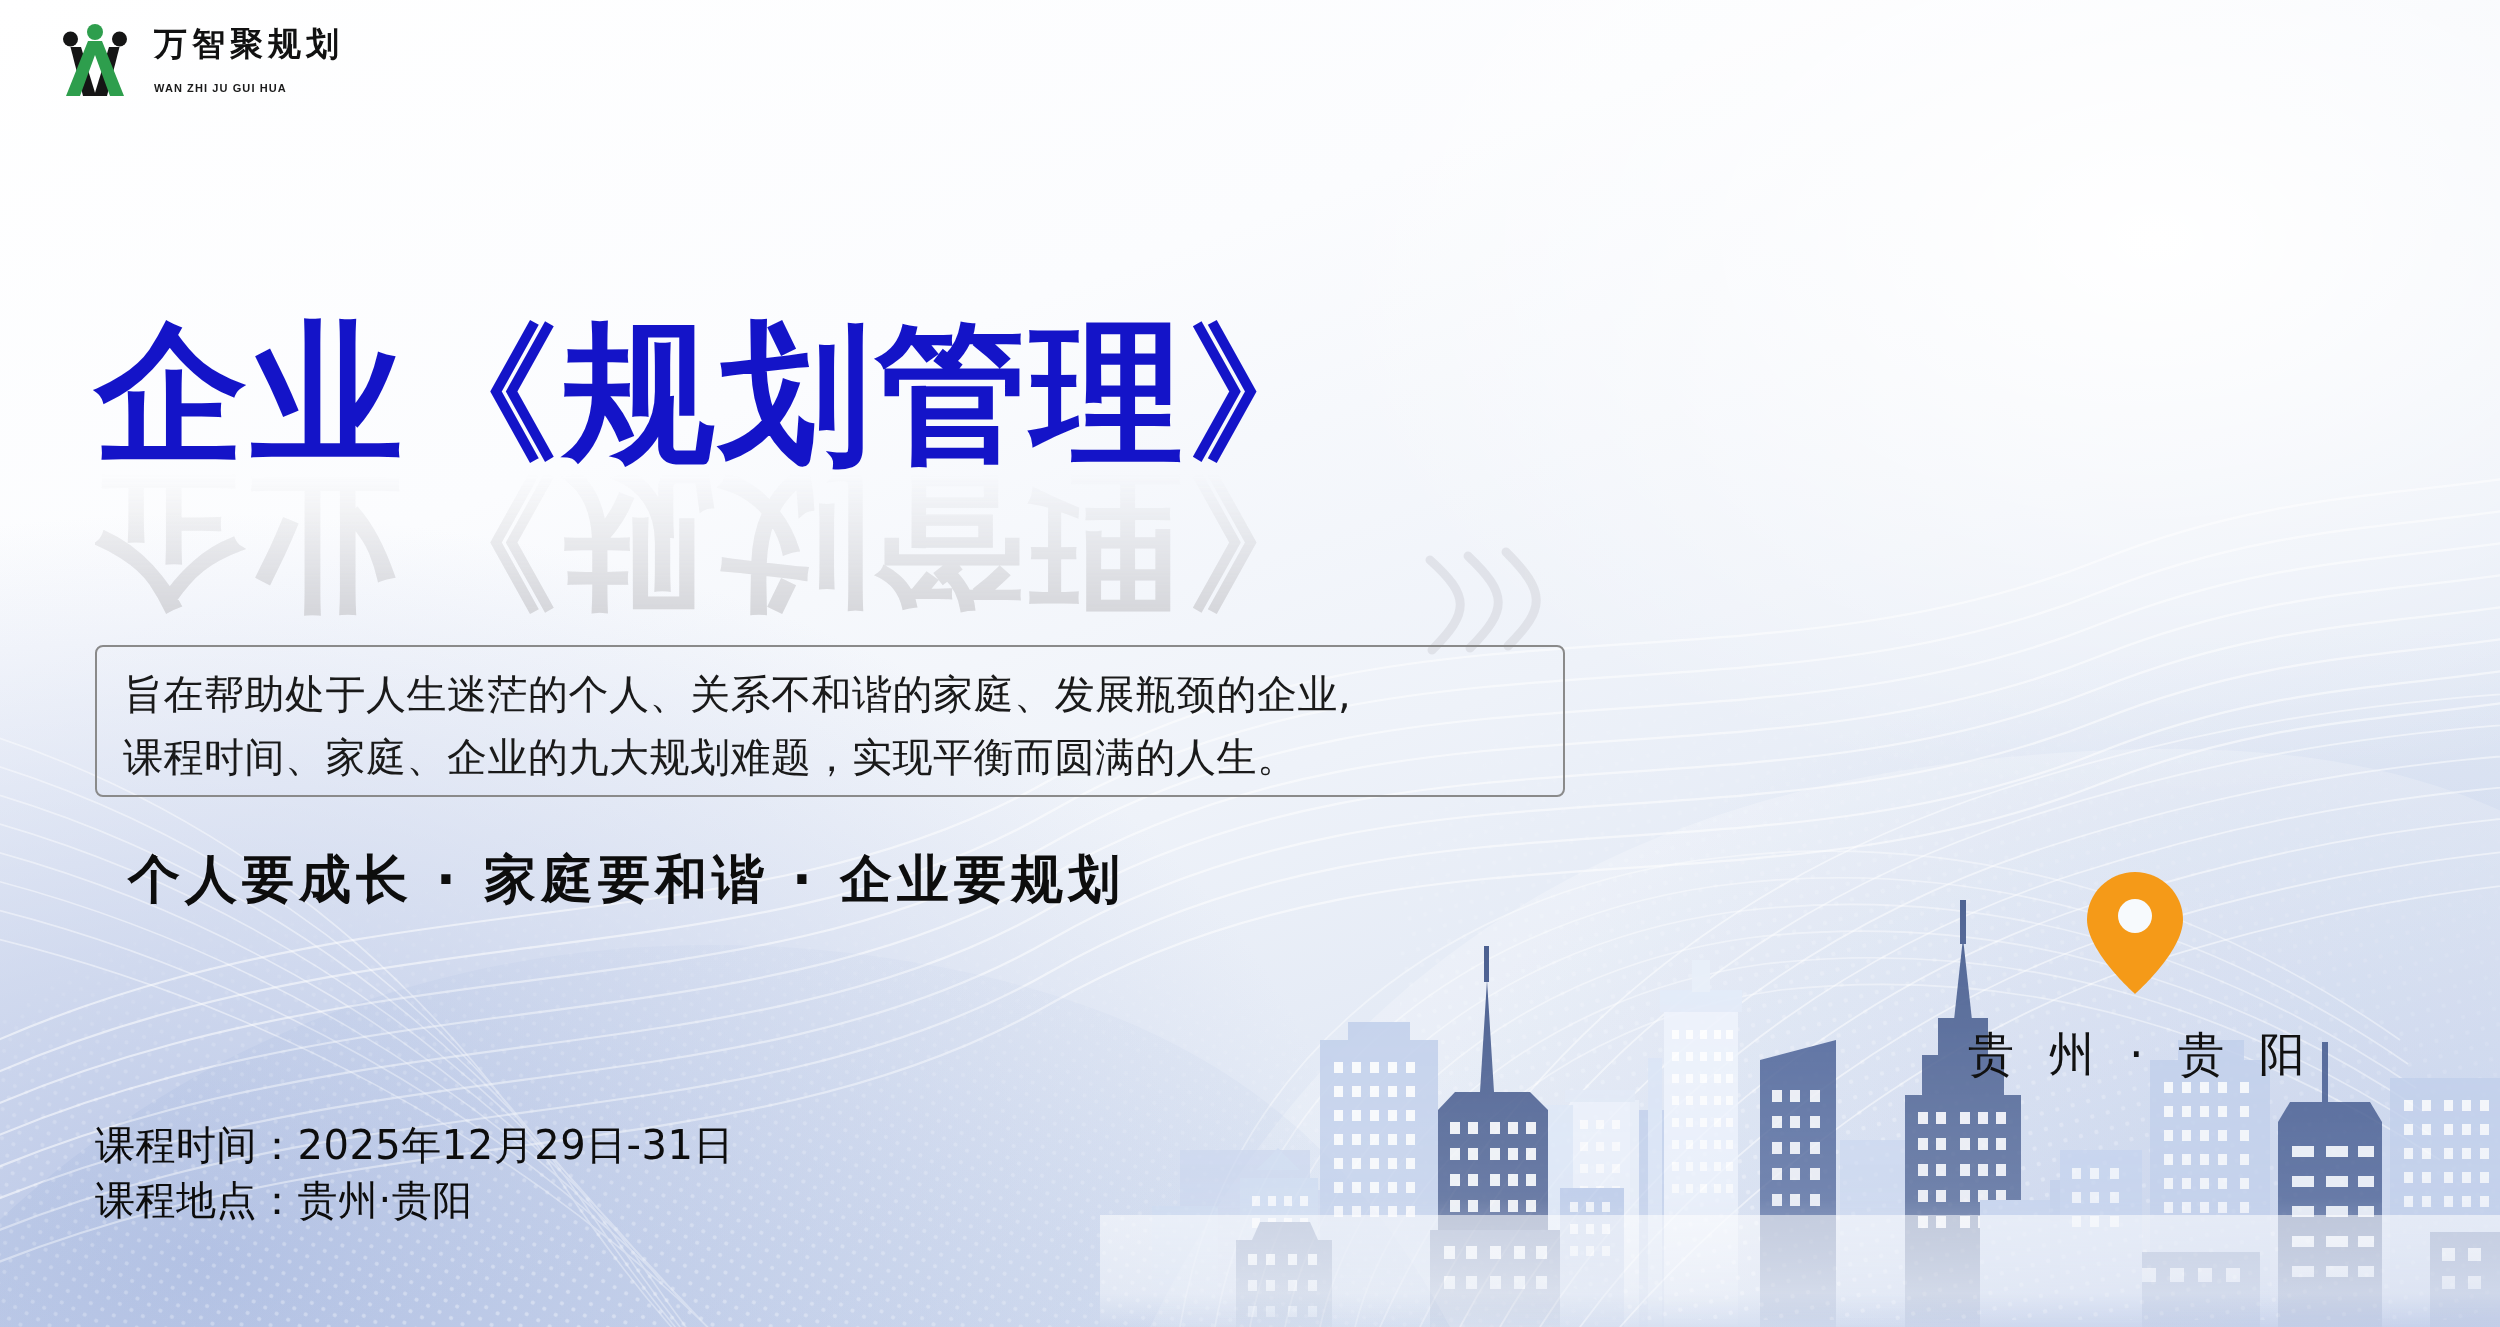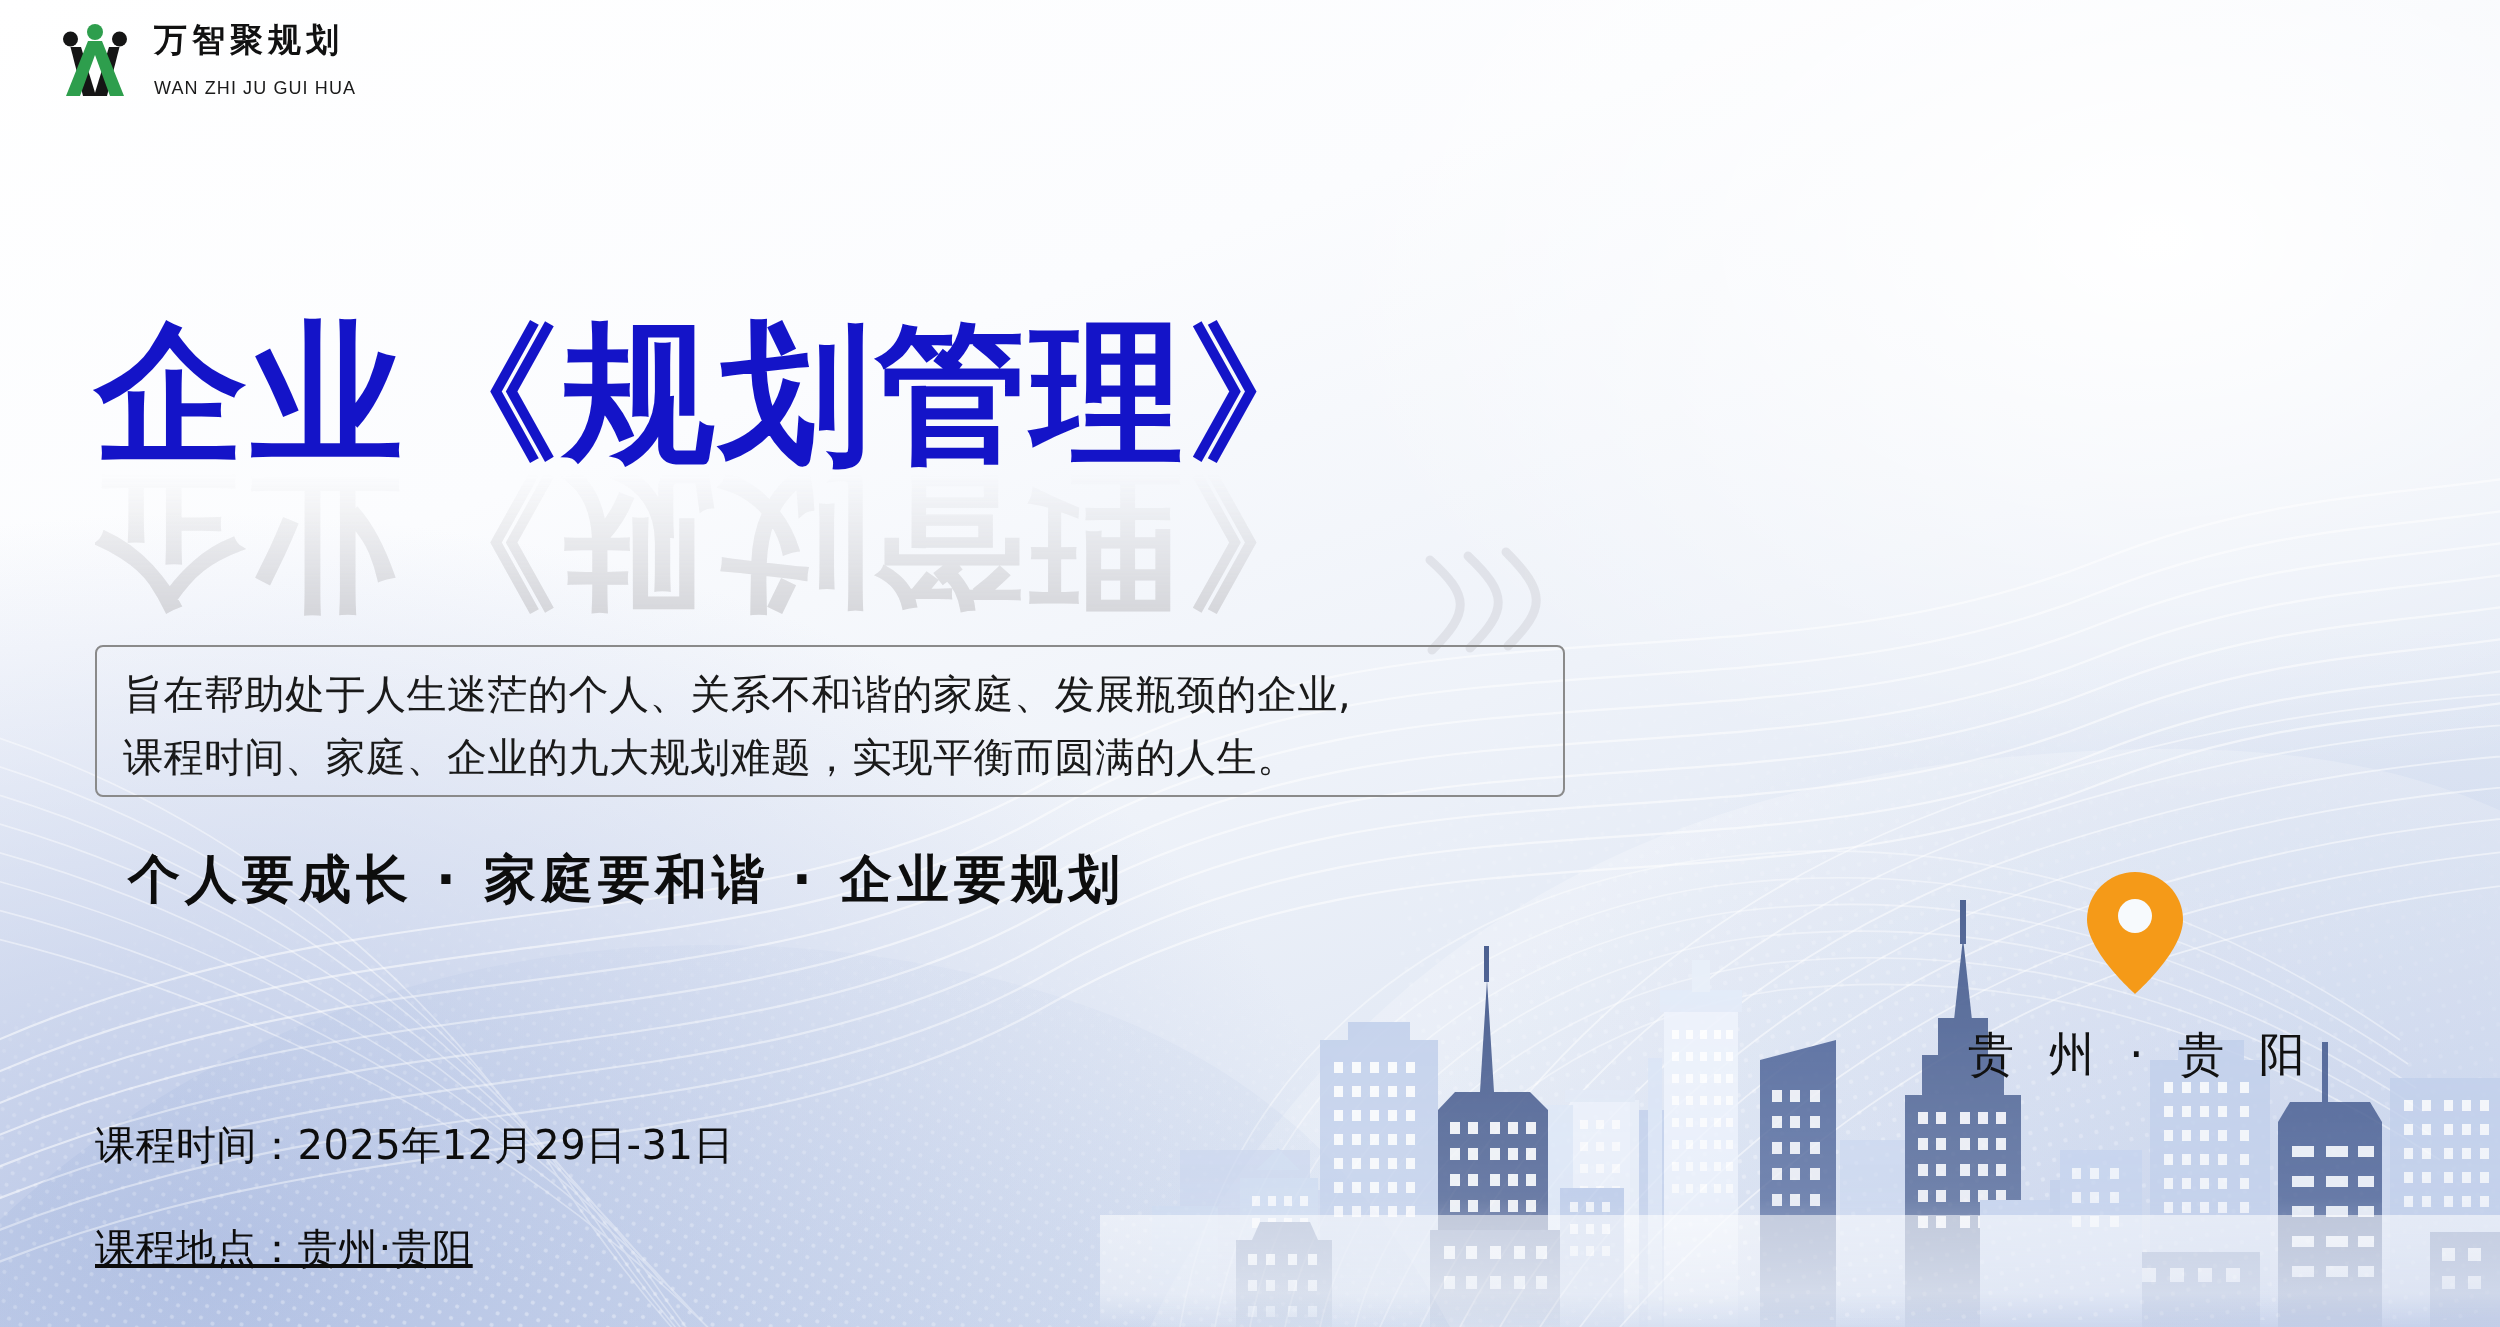--- a/index.html
+++ b/index.html
@@ -26,21 +26,21 @@
   
   .logo{position:absolute;left:52px;top:22px;display:flex;align-items:center;gap:16px;}
   .logo-mark{width:86px;height:76px;display:block;}
   .logo-text{display:flex;flex-direction:column;line-height:1;}
   .logo-cn{
     font-family:"DejaVu Serif","Liberation Serif",serif;
     font-size:33px;font-weight:700;color:#111;letter-spacing:5px;
   }
   .logo-en{
     font-family:"Liberation Sans",sans-serif;
-    font-size:18px;font-weight:400;color:#1a1a1a;letter-spacing:1.1px;
+    font-size:11px;font-weight:700;color:#1a1a1a;letter-spacing:1.1px;
     margin-top:23px;
   }
 
   
   .title-wrap{position:absolute;left:95px;top:318px;width:1560px;height:300px;}
   .title{
     font-family:"DejaVu Sans","Liberation Sans",sans-serif;
     font-size:152px;font-weight:700;color:#1414c8;
     letter-spacing:4px;line-height:1;white-space:nowrap;
     margin:0;
@@ -86,21 +86,21 @@
     font-family:"DejaVu Sans","Liberation Sans",sans-serif;
     font-size:46px;color:#111;letter-spacing:10px;white-space:nowrap;
   }
 
   
   .course{position:absolute;left:95px;top:1118px;}
   .course-line{
     font-family:"DejaVu Sans","Liberation Sans",sans-serif;
     font-size:40px;color:#0d0d0d;white-space:nowrap;letter-spacing:.5px;
   }
-  .course-line + .course-line{margin-top:48px;text-decoration:underline;}
+  .course-line + .course-line{}
 </style>
 </head>
 <body>
 
 <div class="poster">
 
   <div class="bg-layer">
     <svg class="bg-svg" viewBox="0 0 2500 1327" preserveAspectRatio="none" xmlns="http://www.w3.org/2000/svg">
       <defs>
         <linearGradient id="wgA" x1="0" y1="0" x2="1" y2="1">

